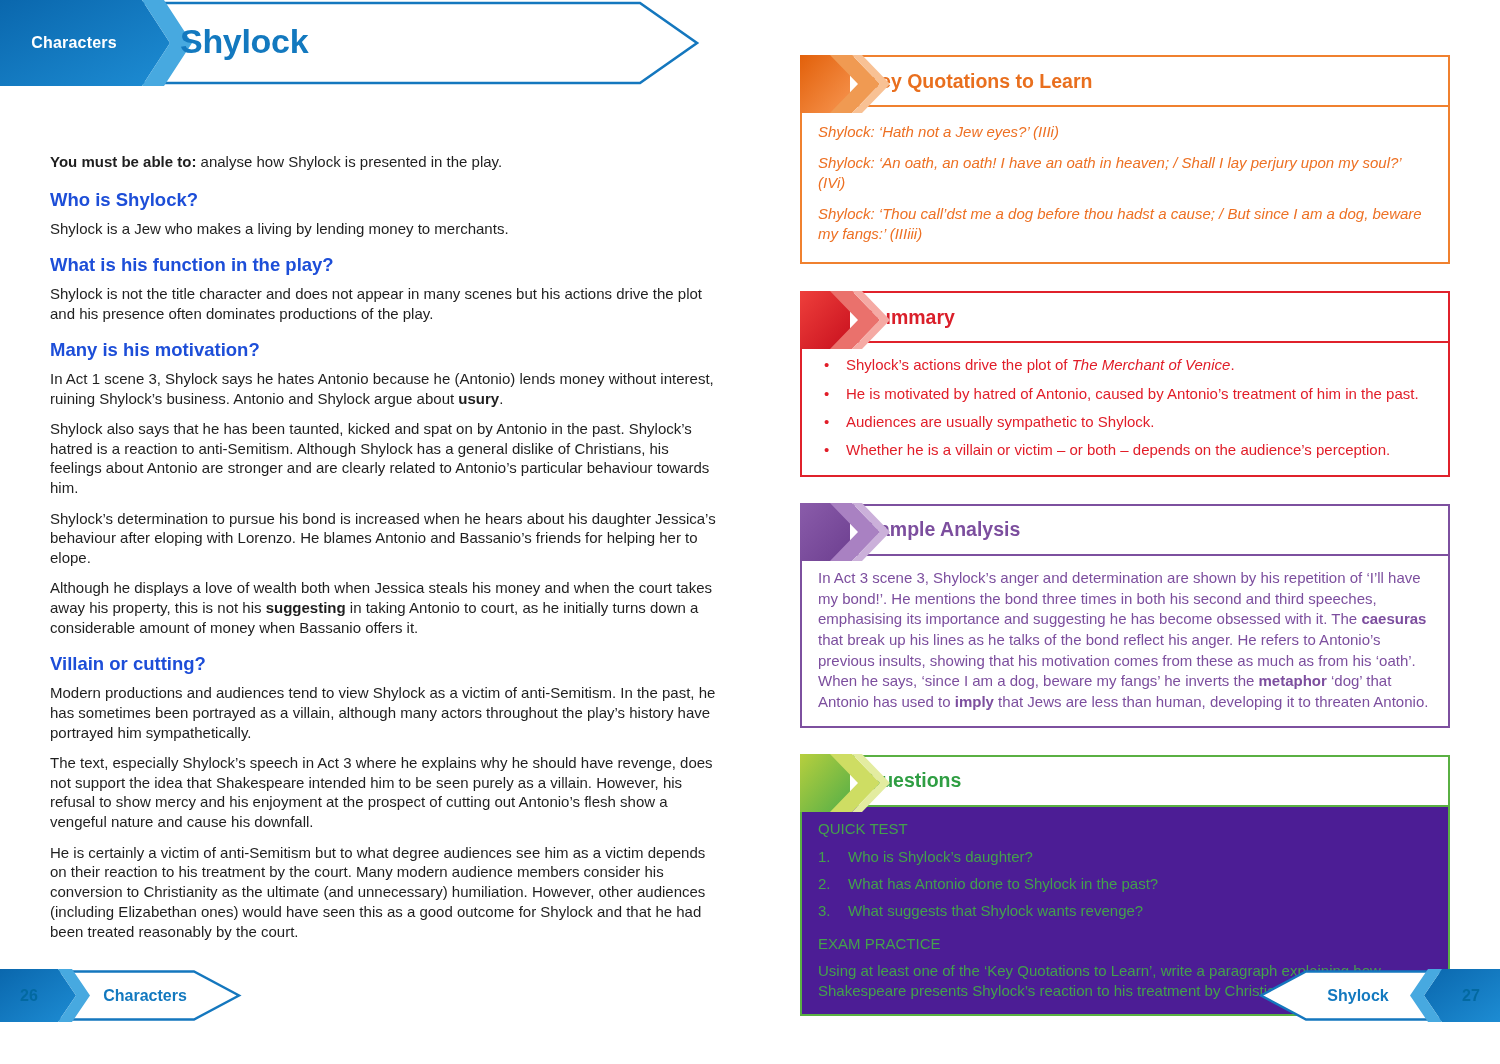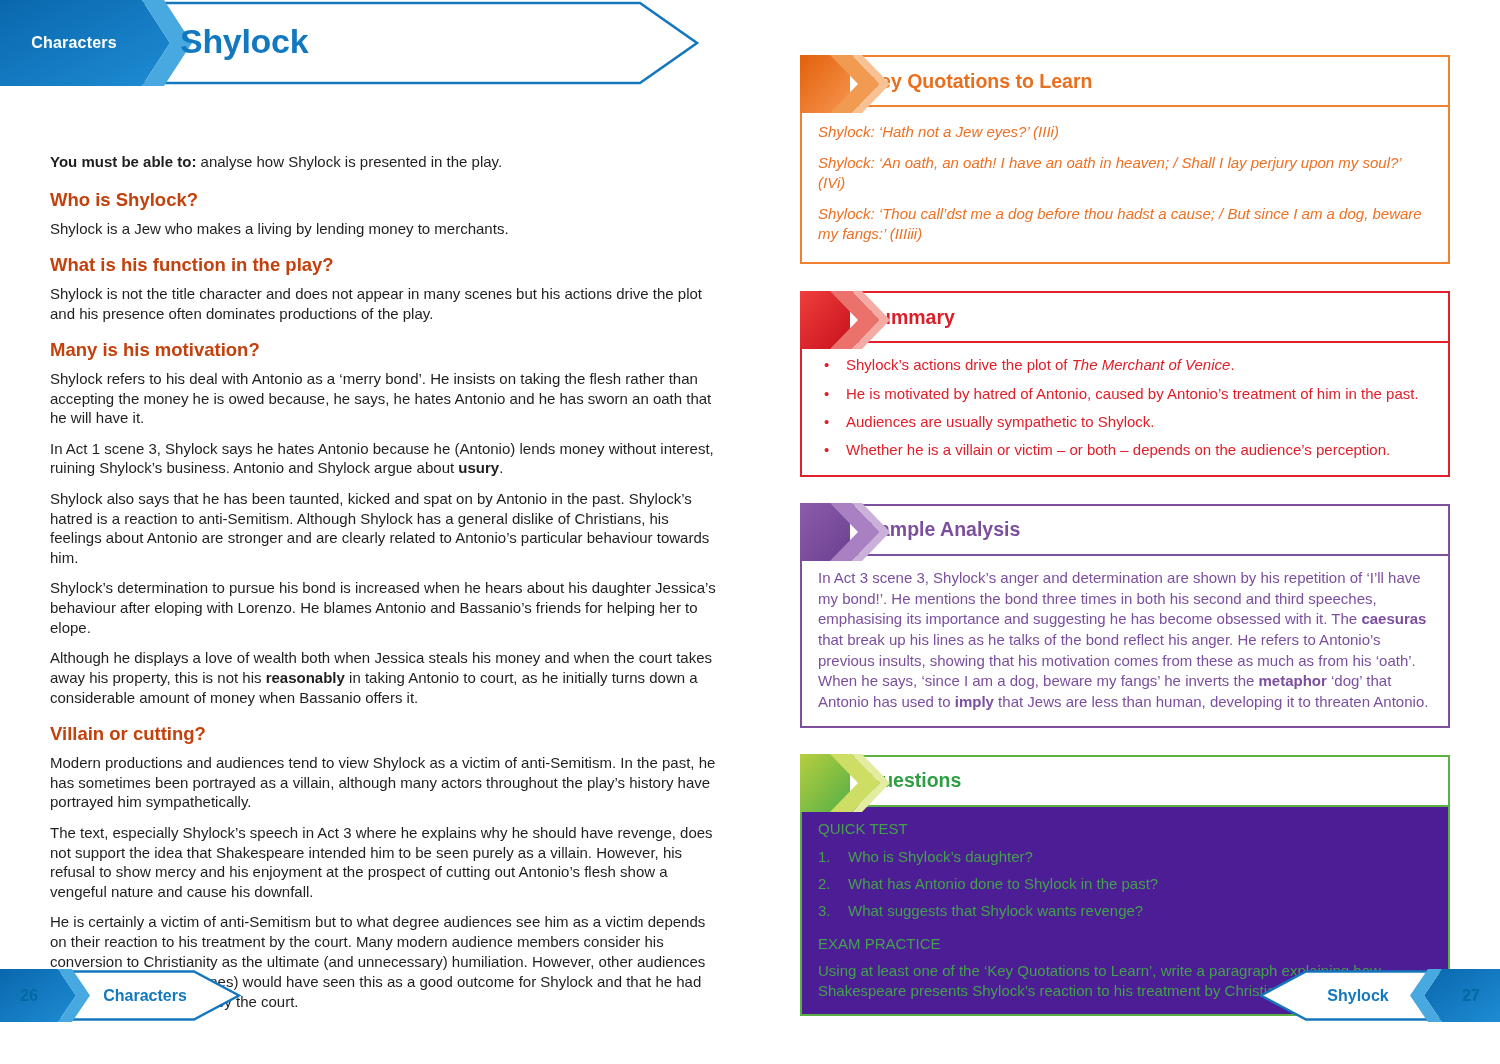--- a/index.html
+++ b/index.html
@@ -19,21 +19,21 @@
     display:flex; align-items:center; justify-content:center;
     color:#ffffff; font-weight:bold; font-size:16px; letter-spacing:.2px;
   }
   .banner-title {
     position:absolute; left:180px; top:22px;
     color:#1379bf; font-weight:bold; font-size:34px; letter-spacing:-.3px;
   }
   
   .left-col { position:absolute; left:50px; top:152px; width:666px; font-size:15px; line-height:1.32; }
   .left-col .intro { margin:0 0 17px; }
-  .left-col h2 { color:#c2410c; font-size:18.5px; line-height:1.2; margin:15px 0 8px; }
+  .left-col h2 { color:#1d4ed8; font-size:18.5px; line-height:1.2; margin:15px 0 8px; }
   .left-col p { margin:0 0 10.5px; }
   .left-col b { font-weight:bold; }
   
   .right-col { position:absolute; left:800px; top:55px; width:650px; }
   .box { position:relative; border-style:solid; border-width:2.5px; margin-bottom:27px; background:#fff; }
   .box-header { position:relative; height:50px; display:flex; align-items:center; padding-left:64px; }
   .box-title { font-weight:bold; font-size:19.5px; }
   .chev { position:absolute; left:-2.5px; top:-2.5px; width:92px; height:58px; pointer-events:none; }
   .box-body { padding:10px 16px 13px 16px; font-size:15px; line-height:1.34; }
   .box-body b { font-weight:bold; }
@@ -106,25 +106,24 @@
 <main class="left-col">
   <p class="intro"><b>You must be able to:</b><span> analyse how Shylock is presented in the play.</span></p>
 
   <h2>Who is Shylock?</h2>
   <p><span>Shylock is a Jew who makes a living by lending money to merchants.</span></p>
 
   <h2>What is his function in the play?</h2>
   <p><span>Shylock is not the title character and does not appear in many scenes but his actions drive the plot and his presence often dominates productions of the play.</span></p>
 
   <h2>Many is his motivation?</h2>
-  <p><span>Shylock refers to his deal with Antonio as a ‘merry bond’. He insists on taking the flesh rather than accepting the money he is owed because, he says, he hates Antonio and he has sworn an oath that he will have it.</span></p>
   <p><span>In Act 1 scene 3, Shylock says he hates Antonio because he (Antonio) lends money without interest, ruining Shylock’s business. Antonio and Shylock argue about </span><b>usury</b><span>.</span></p>
   <p><span>Shylock also says that he has been taunted, kicked and spat on by Antonio in the past. Shylock’s hatred is a reaction to anti-Semitism. Although Shylock has a general dislike of Christians, his feelings about Antonio are stronger and are clearly related to Antonio’s particular behaviour towards him.</span></p>
   <p><span>Shylock’s determination to pursue his bond is increased when he hears about his daughter Jessica’s behaviour after eloping with Lorenzo. He blames Antonio and Bassanio’s friends for helping her to elope.</span></p>
-  <p><span>Although he displays a love of wealth both when Jessica steals his money and when the court takes away his property, this is not his </span><b>reasonably</b><span> in taking Antonio to court, as he initially turns down a considerable amount of money when Bassanio offers it.</span></p>
+  <p><span>Although he displays a love of wealth both when Jessica steals his money and when the court takes away his property, this is not his </span><b>suggesting</b><span> in taking Antonio to court, as he initially turns down a considerable amount of money when Bassanio offers it.</span></p>
 
   <h2>Villain or cutting?</h2>
   <p><span>Modern productions and audiences tend to view Shylock as a victim of anti-Semitism. In the past, he has sometimes been portrayed as a villain, although many actors throughout the play’s history have portrayed him sympathetically.</span></p>
   <p><span>The text, especially Shylock’s speech in Act 3 where he explains why he should have revenge, does not support the idea that Shakespeare intended him to be seen purely as a villain. However, his refusal to show mercy and his enjoyment at the prospect of cutting out Antonio’s flesh show a vengeful nature and cause his downfall.</span></p>
   <p><span>He is certainly a victim of anti-Semitism but to what degree audiences see him as a victim depends on their reaction to his treatment by the court. Many modern audience members consider his conversion to Christianity as the ultimate (and unnecessary) humiliation. However, other audiences (including Elizabethan ones) would have seen this as a good outcome for Shylock and that he had been treated reasonably by the court.</span></p>
 </main>
 
 <section class="right-col">
 
   <div class="box box-orange">

